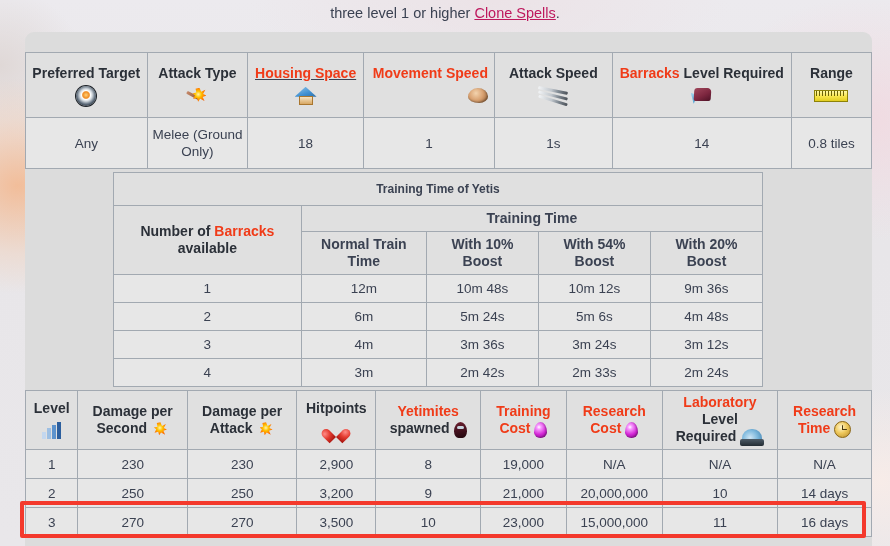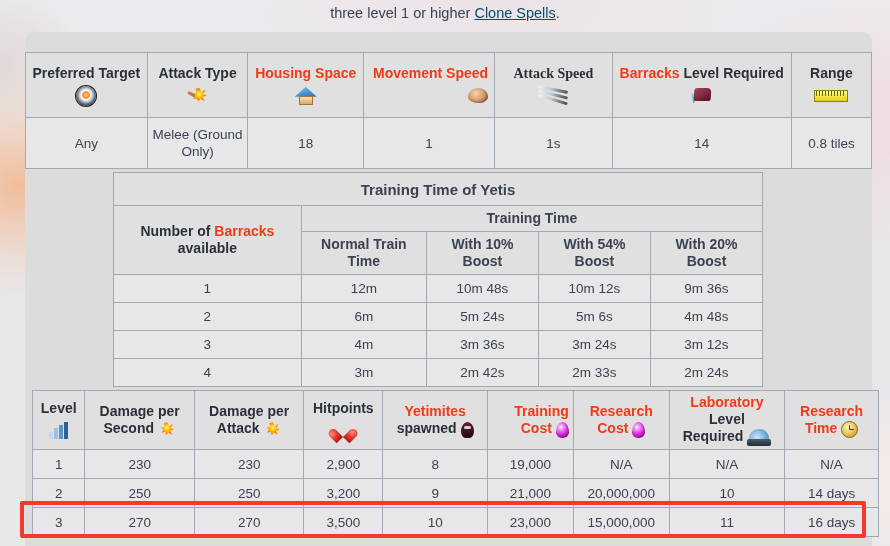--- a/index.html
+++ b/index.html
@@ -36,21 +36,21 @@
     left: 0; top: 0;
     width: 890px;
     height: 26px;
     line-height: 22px;
     padding-top: 2px;
     font-size: 14.5px;
     color: #3b4252;
     text-align: center;
     box-sizing: border-box;
   }
-  #top-text .wikilink { color: #0c4a6e; }
+  #top-text .wikilink { color: #be185d; }
 
   
   #content-panel {
     position: absolute;
     left: 25px;
     top: 32px;
     width: 847px;
     height: 514px;
     background: #dcdcdc;
     border-radius: 9px 9px 0 0;
@@ -86,58 +86,57 @@
   #table-stats {
     position: absolute;
     left: 0px;
     top: 20px;
     width: 847px;
   }
   #table-stats th { height: 56px; padding: 4px 6px; }
   #table-stats td { height: 44px; }
   #table-stats .c0 { width: 120px; }
   #table-stats .c1 { width: 98px; }
-  #table-stats .c2 { width: 114px; }
+  #table-stats .c2 { width: 114px; text-decoration: underline; }
   #table-stats .c3 { width: 130px; text-align: right; }
-  #table-stats .c4 { width: 120px; font-family: Liberation Serif, serif; }
+  #table-stats .c4 { width: 120px; }
   #table-stats .c5 { width: 192px; }
   #table-stats .c6 { width: 73px; }
 
   
   #table-training {
     position: absolute;
     left: 88px;
     top: 140px;
     width: 650px;
   }
   #table-training th { padding: 4px 6px; }
   #table-training td { height: 21px; }
-  #table-training .tcap { font-size: 15px; height: 24px; }
+  #table-training .tcap { font-size: 12px; height: 24px; }
   #table-training .tc0 { width: 196px; }
   #table-training .tc1 { width: 124px; }
   #table-training .tc2 { width: 110px; margin-left: 8px; }
   #table-training .tc3 { width: 110px; }
   #table-training .tc4 { width: 110px; }
 
   
   #table-levels {
     position: absolute;
     left: 0px;
     top: 358px;
     width: 847px;
-    margin-left: 7px;
   }
   #table-levels th { height: 50px; padding: 3px 4px; }
   #table-levels td { height: 22px; }
   #table-levels .lc0 { width: 47px; }
   #table-levels .lc1 { width: 122px; }
   #table-levels .lc2 { width: 122px; }
   #table-levels .lc3 { width: 74px; }
   #table-levels .lc4 { width: 112px; }
-  #table-levels .lc5 { width: 87px; text-align: right; }
+  #table-levels .lc5 { width: 87px; }
   #table-levels .lc6 { width: 96px; }
   #table-levels .lc7 { width: 122px; }
   #table-levels .lc8 { width: 95px; }
 
   th .hdr-line { display: block; }
   th .icon-slot { display: block; margin-top: 2px; height: 22px; line-height: 22px; }
   th .icon-inline { display: inline-block; vertical-align: middle; }
 
   
   #highlight-box {

